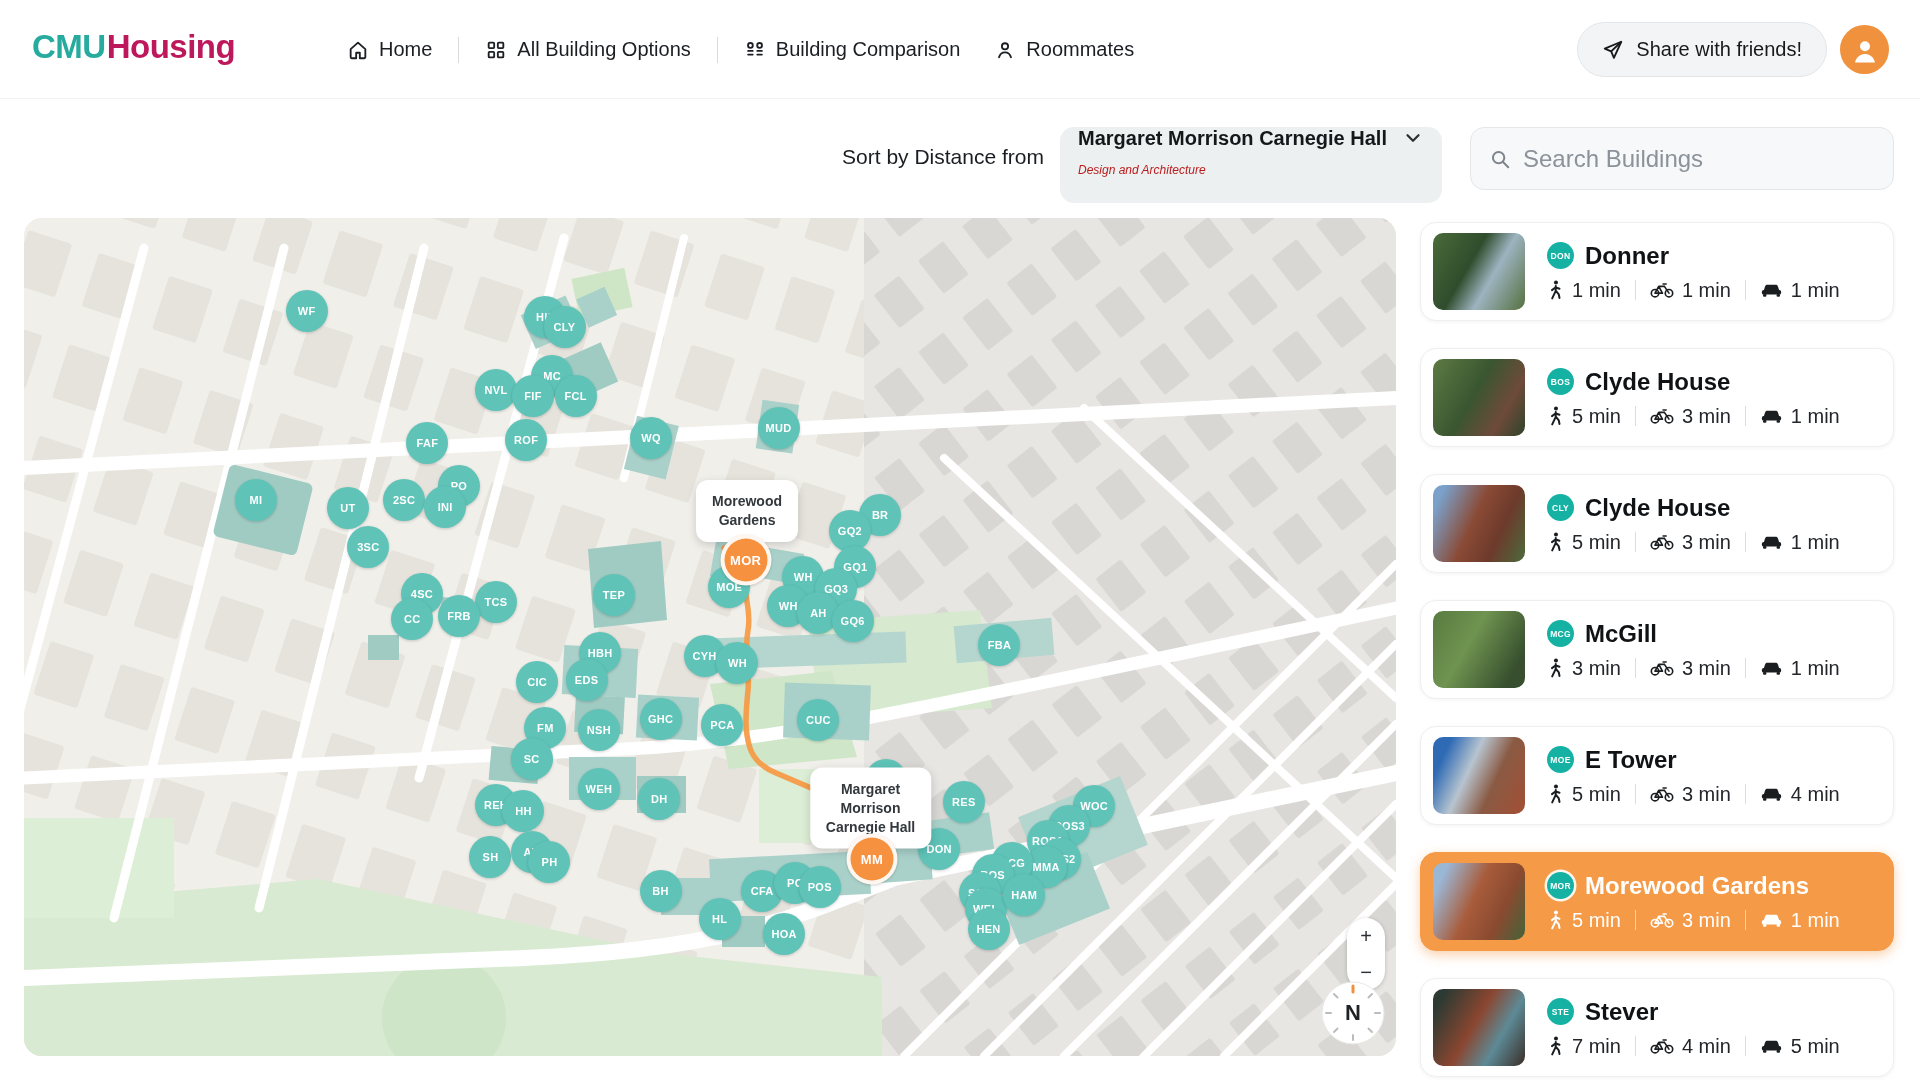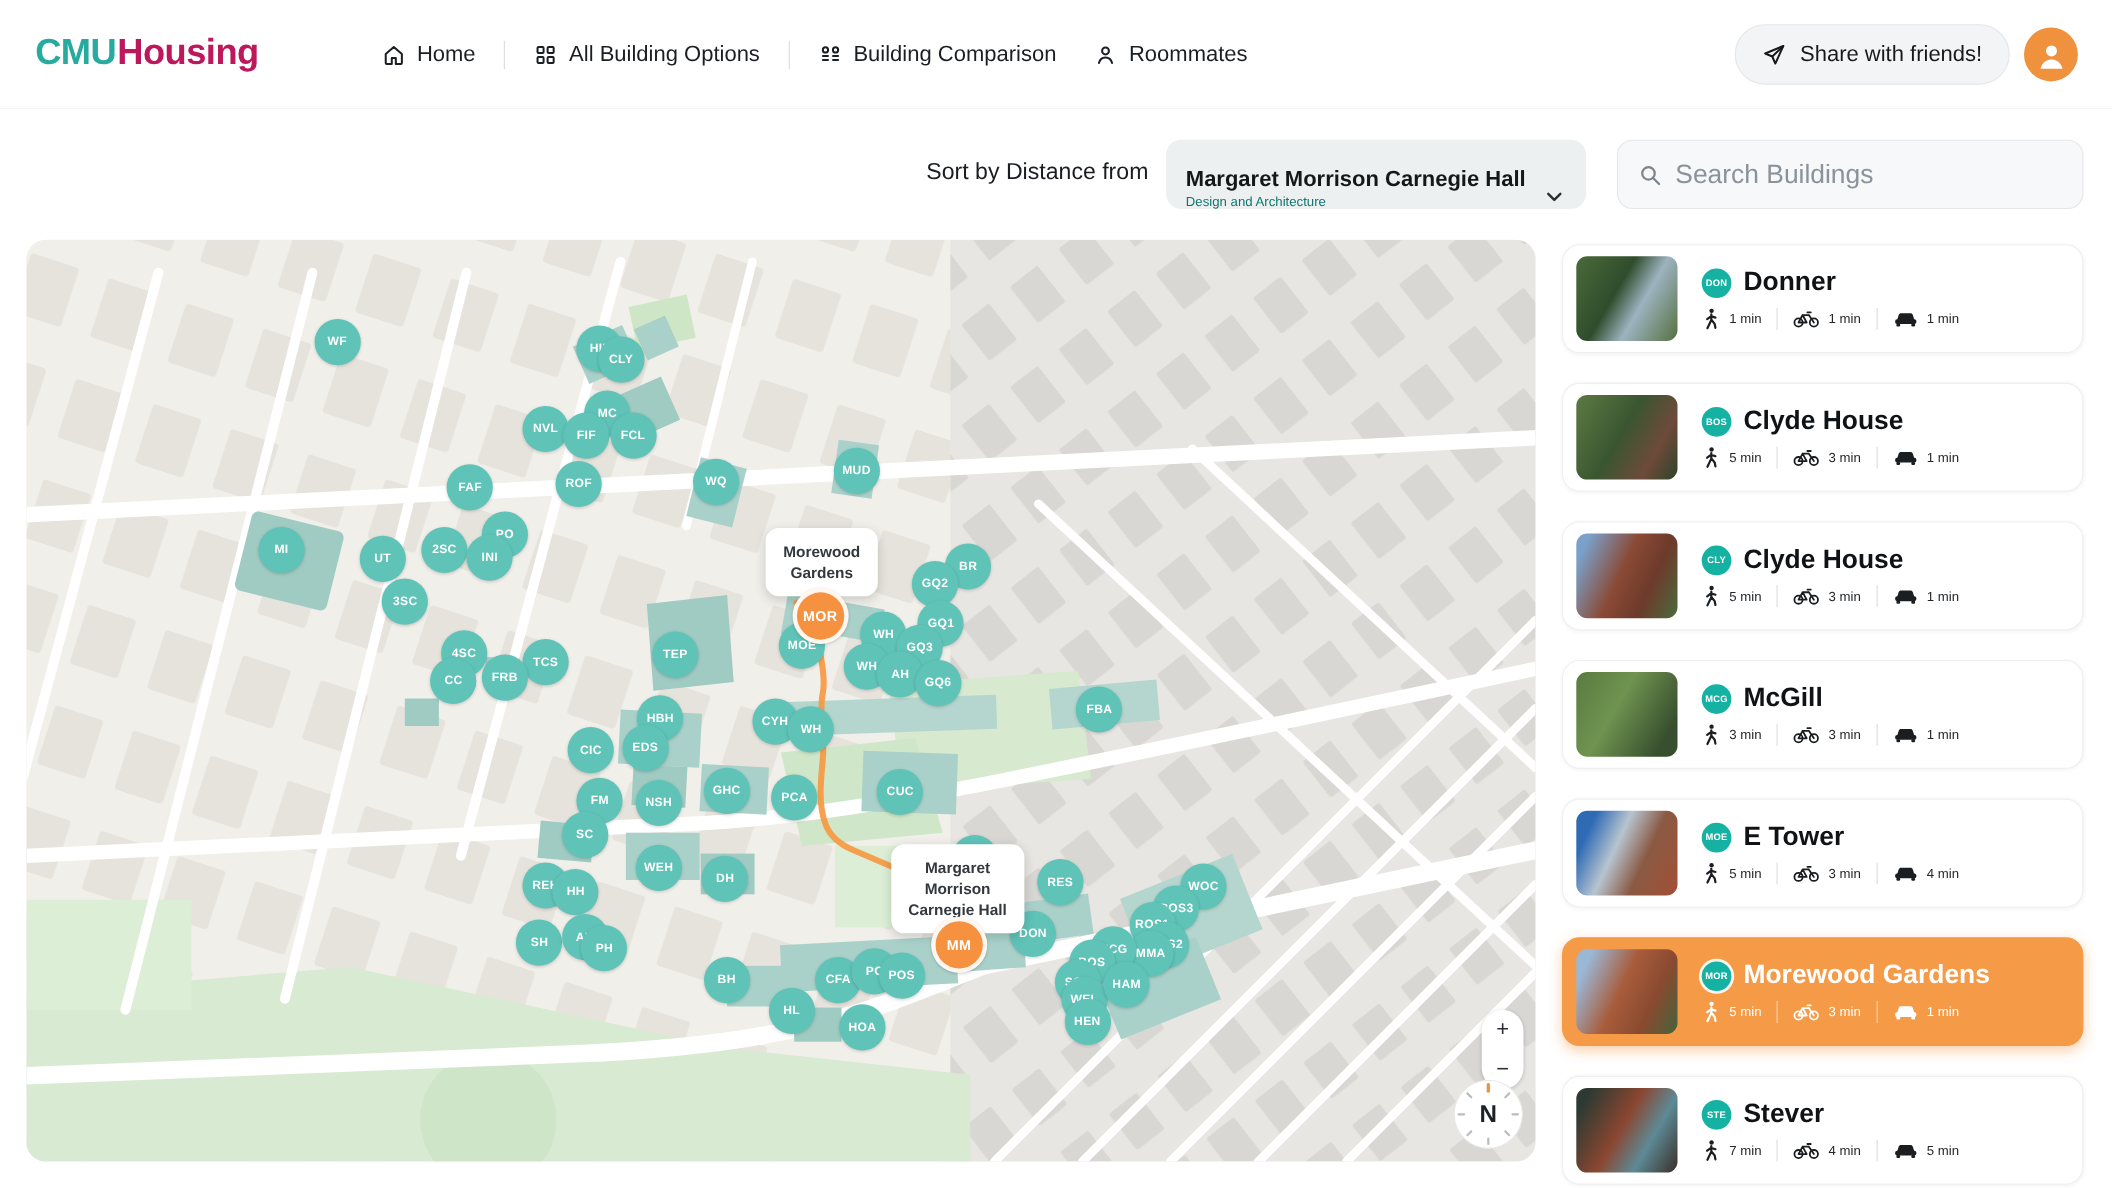--- a/index.html
+++ b/index.html
@@ -16,24 +16,24 @@
   .nav-divider { width:1px; height:26px; background:#d9dcdf; margin:0 26px; }
   .nav-pill { display:flex; align-items:center; gap:10px; background:#f59a47; color:#fff; font-size:20px; font-weight:500; border:none; border-radius:28px; padding:14px 26px; margin-left:42px; cursor:pointer; }
   .nav-roommates { margin-left:34px; }
   .icon { display:inline-flex; align-items:center; justify-content:center; }
   .share-btn { position:absolute; right:93px; top:22px; height:55px; display:flex; align-items:center; gap:12px; background:#f2f4f5; border:1px solid #e3e6e9; border-radius:28px; padding:0 24px; font-size:20px; font-weight:500; color:#17191c; cursor:pointer; }
   .avatar { position:absolute; right:31px; top:25px; width:49px; height:49px; border-radius:50%; background:#f0913d; display:flex; align-items:center; justify-content:center; cursor:pointer; }
 
   
   .controls { position:absolute; left:0; top:99px; width:1920px; height:119px; }
   .sort-label { position:absolute; right:876px; top:46px; font-size:21px; font-weight:500; color:#1a1d21; white-space:nowrap; }
-  .sort-dd { position:absolute; left:1060px; top:28px; width:382px; height:63px; background:#edf0f1; border-radius:14px; display:flex; align-items:flex-end; padding:0 18px; cursor:pointer; }
+  .sort-dd { position:absolute; left:1060px; top:28px; width:382px; height:76px; background:#edf0f1; border-radius:14px; display:flex; align-items:flex-start; padding:0 18px; cursor:pointer; }
   .sort-dd .dd-text { flex:1; }
   .dd-title { font-size:20px; font-weight:700; color:#15181b; line-height:22px; }
-  .dd-sub { font-size:12px; color:#0f766e; margin-top:2px; }
+  .dd-sub { font-size:12px; color:#b91c1c; margin-top:14px;font-style:italic; }
   .search-box { position:absolute; left:1470px; top:28px; width:424px; height:63px; background:#f6f8f9; border:1.5px solid #e4e7ea; border-radius:14px; display:flex; align-items:center; padding:0 18px; gap:12px; }
   .search-box input { flex:1; border:none; outline:none; background:transparent; font-size:24px; color:#30363c; font-family:"Liberation Sans",sans-serif; }
   .search-box input::placeholder { color:#8b9299; }
 
   
   .map { position:absolute; left:24px; top:218px; width:1372px; height:838px; border-radius:18px; overflow:hidden; background:#f1efea; cursor:grab; }
   .map svg.bg { position:absolute; inset:0; }
   .marker { position:absolute; transform:translate(-50%,-50%); width:42px; height:42px; border-radius:50%; background:#5fc3b8; color:#fff; font-weight:700; font-size:11px; letter-spacing:0.3px; display:flex; align-items:center; justify-content:center; box-shadow:0 1px 3px rgba(0,0,0,0.18); cursor:pointer; z-index:5; }
   .marker.orange { width:51px; height:51px; background:#f5913f; border:4px solid rgba(255,255,255,0.92); font-size:13px; z-index:8; }
   .map-label { position:absolute; transform:translate(-50%,-50%); background:#fff; border-radius:12px; padding:12px 16px; box-shadow:0 3px 10px rgba(0,0,0,0.16); text-align:center; font-size:14px; font-weight:600; color:#33383d; line-height:19px; z-index:7; white-space:nowrap; }
@@ -43,21 +43,21 @@
   .compass .n { position:absolute; inset:0; display:flex; align-items:center; justify-content:center; font-size:22px; font-weight:600; color:#1e2225; }
 
   
   .sidebar { position:absolute; left:1420px; top:222px; width:474px; display:flex; flex-direction:column; gap:27px; }
   .card { height:99px; background:#fff; border:1px solid #edeff1; border-radius:16px; box-shadow:0 1px 4px rgba(0,0,0,0.05); display:flex; align-items:center; padding:11px 12px; cursor:pointer; }
   .photo { width:92px; height:77px; border-radius:10px; flex:none; }
   .card-body { margin-left:22px; flex:1; min-width:0; }
   .card-title { display:flex; align-items:center; gap:11px; }
   .badge { width:27px; height:27px; flex:none; border-radius:50%; background:#15b2a4; color:#fff; font-size:8.5px; font-weight:700; letter-spacing:0.3px; display:flex; align-items:center; justify-content:center; }
   .bname { font-size:24px; font-weight:700; color:#101316; white-space:nowrap; overflow:hidden; }
-  .times { display:flex; align-items:center; margin-top:9px; font-size:12px; font-weight:500; color:#23262a; }
+  .times { display:flex; align-items:center; margin-top:9px; font-size:20px; font-weight:500; color:#23262a; }
   .time { display:flex; align-items:center; gap:8px; white-space:nowrap; }
   .tsep { width:1px; height:20px; background:#dadde0; margin:0 14px; }
   .card.active { background:#f59a47; border-color:#f59a47; box-shadow:0 4px 12px rgba(245,154,71,0.45); }
   .card.active .bname, .card.active .times { color:#fff; }
   .card.active .badge { box-shadow:0 0 0 2.5px rgba(255,255,255,0.9); }
   .card.active .tsep { background:rgba(255,255,255,0.55); }
   .card.active .time svg { color:#fff; }
   .time svg { color:#1b1e21; }
 
   .photo-1{background:linear-gradient(120deg,#4a6b3a,#2f4d2c 40%,#9db3c0 62%,#55703f);}

